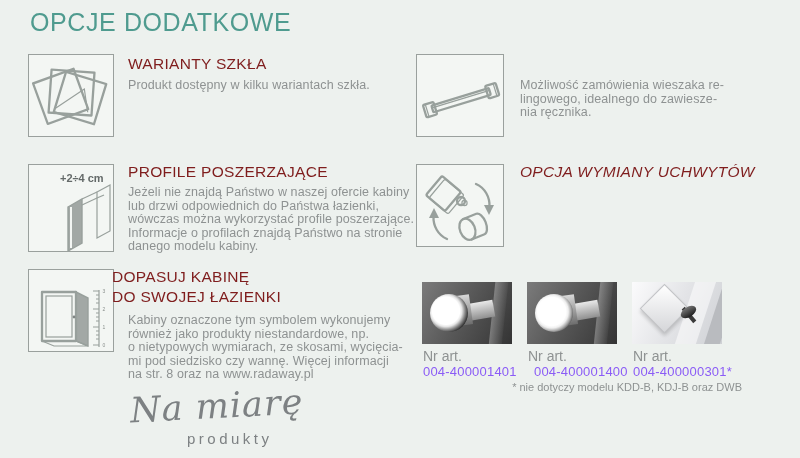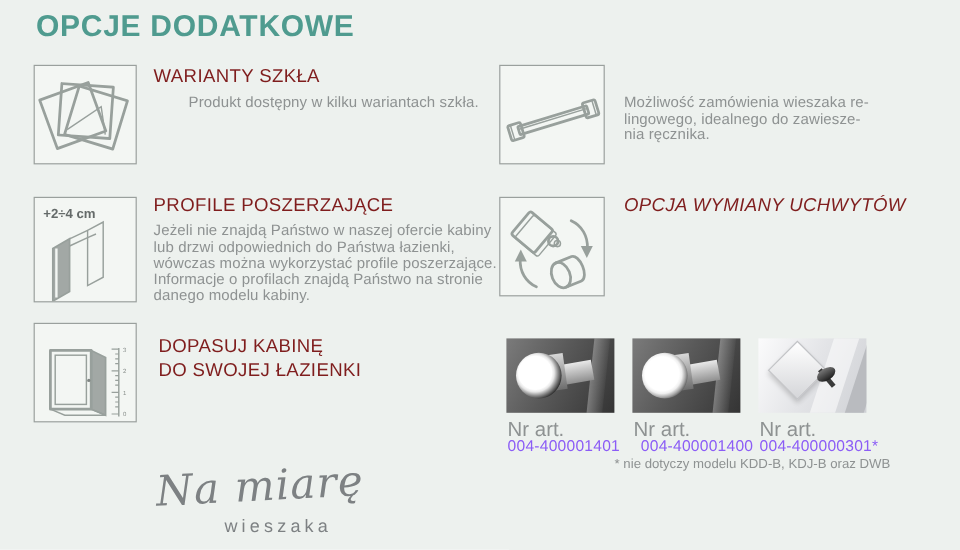--- a/index.html
+++ b/index.html
@@ -4,21 +4,21 @@
 <style>
   html,body{margin:0;padding:0;}
   #page{
     position:relative; width:800px; height:458px;
     background:#edf1ee; overflow:hidden;
     font-family:"Liberation Sans", sans-serif;
   }
   .abs{position:absolute;}
   .page-title{
     left:30px; top:8px; font-size:25px; letter-spacing:0.6px;
-    color:#4f9b8f; font-weight:700;
+    color:#4f9b8f; font-weight:400;
   }
   .icon-box{
     width:86px; height:83px; border:1px solid #9aa09d; background:#f3f6f3;
     box-sizing:border-box;
   }
   .sec-heading{
     font-size:15.5px; color:#7f1d1d; letter-spacing:0.3px;
     white-space:pre-line; line-height:20px; font-weight:400;
   }
   .sec-body{
@@ -42,21 +42,21 @@
     background:rgba(255,255,255,.55); transform:rotate(18deg);}
   .stripe-d{position:absolute; right:-6px; top:-12px; width:15px; height:95px;
     background:#b9bbbf; transform:rotate(18deg);}
   .diamond{position:absolute; left:15px; top:9px; width:33px; height:33px;
     transform:rotate(45deg); background:linear-gradient(135deg,#ffffff,#d5d6d9);
     border:1px solid #c2c3c6; box-shadow:2px 2px 4px rgba(0,0,0,.18);}
   .h-arm{position:absolute; left:55px; top:24px; width:4px; height:18px;
     background:#3a3a3a; transform:rotate(-40deg);}
   .h-knob{position:absolute; left:48px; top:25px; width:17px; height:10px; border-radius:50%;
     background:linear-gradient(180deg,#777,#1e1e1e); transform:rotate(-32deg);}
-  .art-label{font-size:17px; color:#8e9292;}
+  .art-label{font-size:14px; color:#8e9292;}
   .art-number{font-size:13px; color:#8b5cf6; letter-spacing:0.2px;}
   .footnote{font-size:11px; color:#8e9292; width:312px; text-align:right;}
   .logo-script{
     font-family:"DejaVu Serif", serif; font-style:italic; font-size:35px;
     color:#7d8183; transform:rotate(-3deg); letter-spacing:1px;
   }
   .logo-brand{
     font-size:15px; color:#7d8183; letter-spacing:3.5px; font-weight:400;
   }
   svg .ln{stroke:#98a09c; fill:none; stroke-width:2.3; stroke-linejoin:round; stroke-linecap:round;}
@@ -73,23 +73,23 @@
 
   <div class="abs icon-box" style="left:28px; top:54px;">
     <svg width="84" height="81" viewBox="0 0 84 81">
       <rect class="ln" x="10" y="20" width="43" height="43" transform="rotate(-20 31 41)"></rect>
       <rect class="ln" x="21" y="16" width="43" height="43" transform="rotate(4 42 38)"></rect>
       <polyline class="thin" points="28,54 55,33 60,56" transform="rotate(4 42 38)"></polyline>
       <rect class="ln" x="30" y="22" width="42" height="42" transform="rotate(17 51 43)"></rect>
     </svg>
   </div>
   <div class="abs sec-heading" style="left:128px; top:54px;">WARIANTY SZKŁA</div>
-  <div class="abs sec-body" style="left:128px; top:79px; width:300px;text-align:center;">Produkt dostępny w kilku wariantach szkła.</div>
-
-  <div class="abs icon-box" style="left:28px; top:164px; height:88px;">
+  <div class="abs sec-body" style="left:128px; top:79px; width:300px;">Produkt dostępny w kilku wariantach szkła.</div>
+
+  <div class="abs icon-box" style="left:28px; top:164px; height:88px;padding-left:24px;">
     <svg width="84" height="86" viewBox="0 0 84 86">
       <text x="7" y="17" font-size="11" font-weight="bold" fill="#646a69" font-family="Liberation Sans, sans-serif">+2÷4 cm</text>
       <polygon class="fillg" points="15,42 29,34 29,78 15,86"></polygon>
       <line x1="18" y1="42" x2="18" y2="83" stroke="#f3f6f3" stroke-width="2"></line>
       <polygon class="thin" points="44,27 57,20 57,66 44,73" fill="#f3f6f3"></polygon>
       <line class="thin" x1="29" y1="34" x2="44" y2="27"></line>
       <line class="thin" x1="29" y1="40" x2="44" y2="33"></line>
       <line class="thin" x1="44" y1="33" x2="51" y2="30"></line>
     </svg>
   </div>
@@ -124,25 +124,30 @@
         <line x1="70" y1="75" x2="64" y2="75"></line>
       </g>
       <g font-size="5" fill="#8a908d" font-family="Liberation Sans, sans-serif">
         <text x="73.5" y="23">3</text>
         <text x="73.5" y="41">2</text>
         <text x="73.5" y="59">1</text>
         <text x="73.5" y="77">0</text>
       </g>
     </svg>
   </div>
-  <div class="abs sec-heading" style="left:132px; top:267px;margin-top:12px;">DOPASUJ KABINĘ
+  <div class="abs sec-heading" style="left:112px; top:267px;">DOPASUJ KABINĘ
 DO SWOJEJ ŁAZIENKI</div>
+  <div class="abs sec-body" style="left:128px; top:314px; width:310px;">Kabiny oznaczone tym symbolem wykonujemy
+również jako produkty niestandardowe, np.
+o nietypowych wymiarach, ze skosami, wycięcia-
+mi pod siedzisko czy wannę. Więcej informacji
+na str. 8 oraz na www.radaway.pl</div>
 
   <div class="abs logo-script" style="left:130px; top:386px;">Na miarę</div>
-  <div class="abs logo-brand" style="left:187px; top:430px;">wieszaka</div>
+  <div class="abs logo-brand" style="left:187px; top:430px;">produkty</div>
 
   <div class="abs icon-box" style="left:416px; top:54px; width:88px;">
     <svg width="86" height="81" viewBox="0 0 86 81">
       <g transform="rotate(-17 43 45)">
         <rect class="ln" x="14" y="42" width="60" height="7" rx="1" fill="#fafcfa" stroke-width="1.8"></rect>
         <line class="thin" x1="14" y1="44.4" x2="74" y2="44.4"></line>
         <rect class="ln" x="6" y="39" width="11" height="13" rx="1.5" fill="#f4f7f5" stroke-width="1.8"></rect>
         <line class="thin" x1="8.5" y1="39" x2="8.5" y2="52"></line>
         <rect class="ln" x="71" y="39" width="11" height="13" rx="1.5" fill="#f4f7f5" stroke-width="1.8"></rect>
         <line class="thin" x1="79.5" y1="39" x2="79.5" y2="52"></line>

